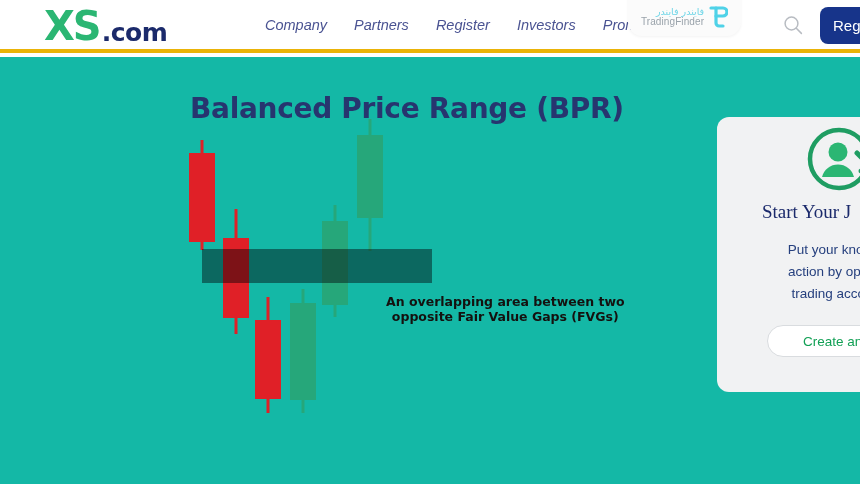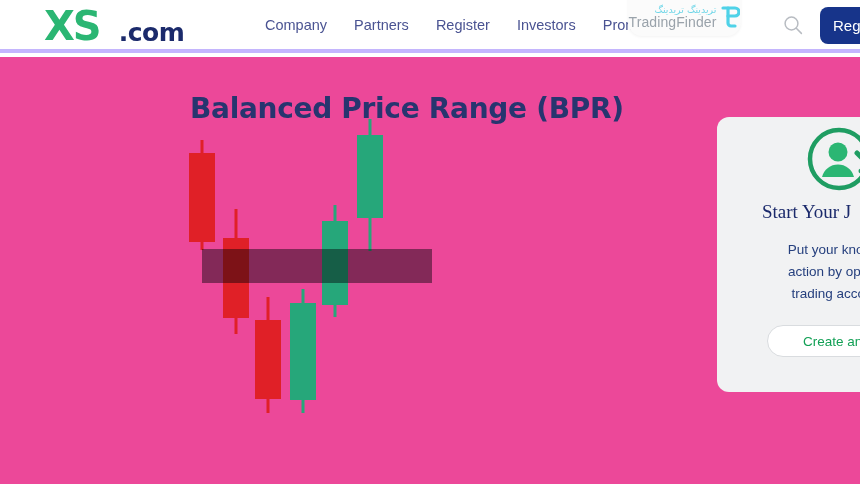--- a/index.html
+++ b/index.html
@@ -16,21 +16,21 @@
     position: relative;
   }
 
   
   .site-header {
     position: absolute;
     left: 0; top: 0;
     width: 860px;
     height: 53px;
     background: #ffffff;
-    border-bottom: 4px solid #c4b5fd;
+    border-bottom: 4px solid #eab308;
     box-sizing: border-box;
   }
 
   .logo {
     position: absolute;
     left: 44px;
     top: 6px;
     height: 40px;
     display: flex;
     align-items: center;
@@ -43,39 +43,40 @@
     font-family: "DejaVu Sans", sans-serif;
     letter-spacing: -2px;
     line-height: 1;
   }
   .logo-dotcom {
     font-size: 25px;
     font-weight: 700;
     color: #1b2a6b;
     font-family: "DejaVu Sans", sans-serif;
     line-height: 1;
-    margin-left: 19px;
+    margin-left: 2px;
     position: relative;
     top: 6px;
     letter-spacing: -0.5px;
   }
 
   .main-nav {
     position: absolute;
     left: 265px;
     top: 17px;
     display: flex;
     gap: 27px;
   }
   .nav-item {
     font-size: 14.5px;
     color: #4a5392;
     font-family: "Liberation Sans", sans-serif;
     white-space: nowrap;
     cursor: pointer;
+    font-style: italic;
   }
 
   
   .watermark {
     position: absolute;
     left: 628px;
     top: -14px;
     width: 113px;
     height: 50px;
     background: #fbfbfb;
@@ -94,21 +95,21 @@
     align-items: flex-end;
     line-height: 1.05;
   }
   .wm-fa {
     font-size: 9.5px;
     color: #6fd6e8;
     font-family: "DejaVu Sans", sans-serif;
     direction: rtl;
   }
   .wm-en {
-    font-size: 14px;
+    font-size: 10px;
     color: #9aa3ab;
     font-family: "Liberation Sans", sans-serif;
     letter-spacing: 0.1px;
   }
   .wm-logo {
     width: 20px;
     height: 22px;
     flex: none;
   }
 
@@ -138,21 +139,21 @@
     white-space: nowrap;
     cursor: pointer;
   }
 
   
   .content {
     position: absolute;
     left: 0; top: 57px;
     width: 860px;
     height: 427px;
-    background: #ec4899;
+    background: #14b8a6;
   }
 
   .page-title {
     position: absolute;
     left: 190px;
     top: 16px;
     font-size: 28px;
     font-weight: 700;
     color: #27356f;
     font-family: "DejaVu Sans", sans-serif;
@@ -274,21 +275,21 @@
   <nav class="main-nav">
     <span class="nav-item">Company</span>
     <span class="nav-item">Partners</span>
     <span class="nav-item">Register</span>
     <span class="nav-item">Investors</span>
     <span class="nav-item">Promotions</span>
   </nav>
 
   <div class="watermark">
     <div class="wm-texts">
-      <span class="wm-fa">تریدینگ تریدینگ</span>
+      <span class="wm-fa">فایندر فایندر</span>
       <span class="wm-en">TradingFinder</span>
     </div>
     <svg class="wm-logo" viewBox="0 0 20 22">
       <path d="M3 2 H15 A4 4 0 0 1 15 10 H8" fill="none" stroke="#4fd2e8" stroke-width="3.2" stroke-linecap="round"></path>
       <path d="M8 2 V17 A3 3 0 0 0 11 20 H15" fill="none" stroke="#4fd2e8" stroke-width="3.2" stroke-linecap="round"></path>
     </svg>
   </div>
 
   <div class="search-btn">
     <svg width="22" height="22" viewBox="0 0 22 22">
@@ -325,20 +326,22 @@
         <div class="candle" style="left: 322px; top: 148px; width: 26px; height: 112px;">
           <div class="wick" style="top: 0px; height: 112px; background: rgb(38, 167, 122);"></div>
           <div class="body" style="top: 16px; height: 84px; background: rgb(38, 167, 122);"></div>
         </div>
         <div class="candle" style="left: 357px; top: 62px; width: 26px; height: 132px;">
           <div class="wick" style="top: 0px; height: 132px; background: rgb(38, 167, 122);"></div>
           <div class="body" style="top: 16px; height: 83px; background: rgb(38, 167, 122);"></div>
         </div>
       </div>
     <div class="bpr-band" id="bpr-band" style="left: 202px; top: 192px; width: 230px; height: 34px; background: rgb(142, 144, 147);"></div>
+    <div class="annotation" id="chart-annotation" style="left: 386px; top: 237px;">An overlapping area between two
+opposite Fair Value Gaps (FVGs)</div>
   </div>
 
   <div class="side-card">
     <svg class="side-avatar" viewBox="0 0 74 74">
       <circle cx="34" cy="34" r="29" fill="none" stroke="#1f9d62" stroke-width="4.5"></circle>
       <circle cx="33" cy="27" r="9.5" fill="#2bb673"></circle>
       <path d="M17 52 a16.5 16.5 0 0 1 32 0 z" fill="#2bb673"></path>
       <path d="M52 28 L70 46 L70 32 M70 46 L56 46" fill="none" stroke="#1f9d62" stroke-width="5" stroke-linecap="round" stroke-linejoin="round"></path>
     </svg>
     <div class="side-title">Start Your J</div>

